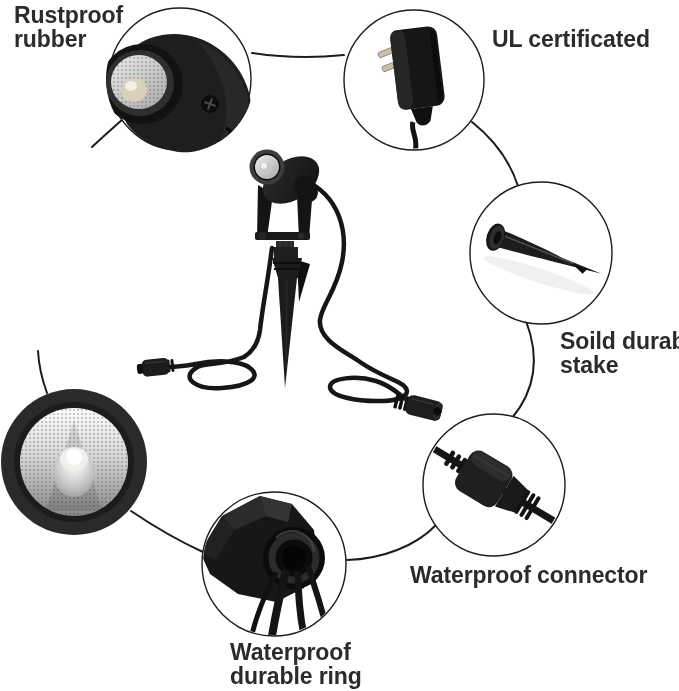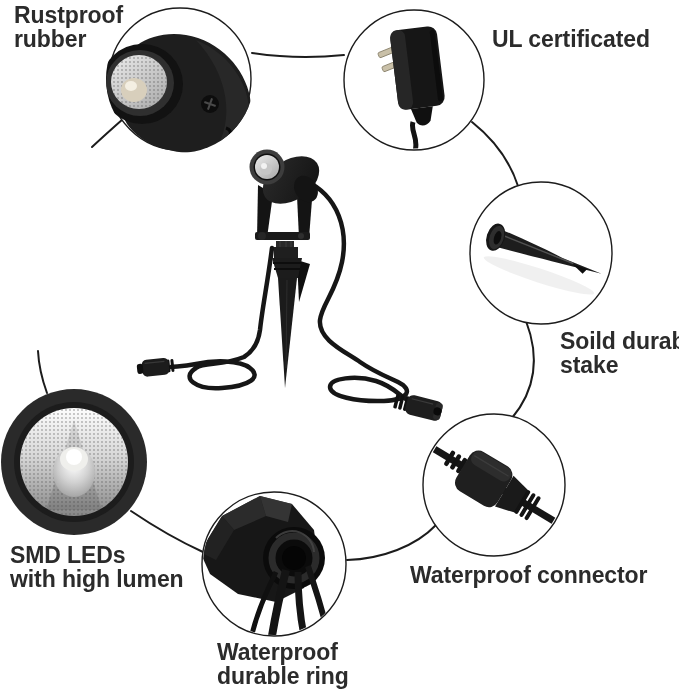--- a/index.html
+++ b/index.html
@@ -17,21 +17,21 @@
     font-size:23px;
     line-height:24px;
     font-weight:600;
     letter-spacing:-0.1px;
     white-space:nowrap;
   }
   #lbl-rustproof{left:14px;top:3px;}
   #lbl-adapter{left:468px;top:27px;margin-left:24px;}
   #lbl-stake{left:560px;top:329px;}
   #lbl-connector{left:402px;top:563px;margin-left:8px;}
-  #lbl-rubber{left:217px;top:640px;}
+  #lbl-rubber{left:230px;top:640px;}
   #lbl-leds{left:10px;top:543px;}
 </style>
 </head>
 <body>
 
 <div class="canvas">
 
   <svg class="diagram-svg" width="679" height="691" viewBox="0 0 679 691">
     <defs>
       <clipPath id="clipC1">
@@ -255,18 +255,14 @@
 
   <div class="label" id="lbl-connector">
     <div>Waterproof connector</div>
   </div>
 
   <div class="label" id="lbl-rubber">
     <div>Waterproof</div>
     <div>durable ring</div>
   </div>
 
-  <div class="label" id="lbl-leds">
-    <div>SMD LEDs</div>
-    <div>with high lumen</div>
-  </div>
 
 </div>
 
 </body></html>

